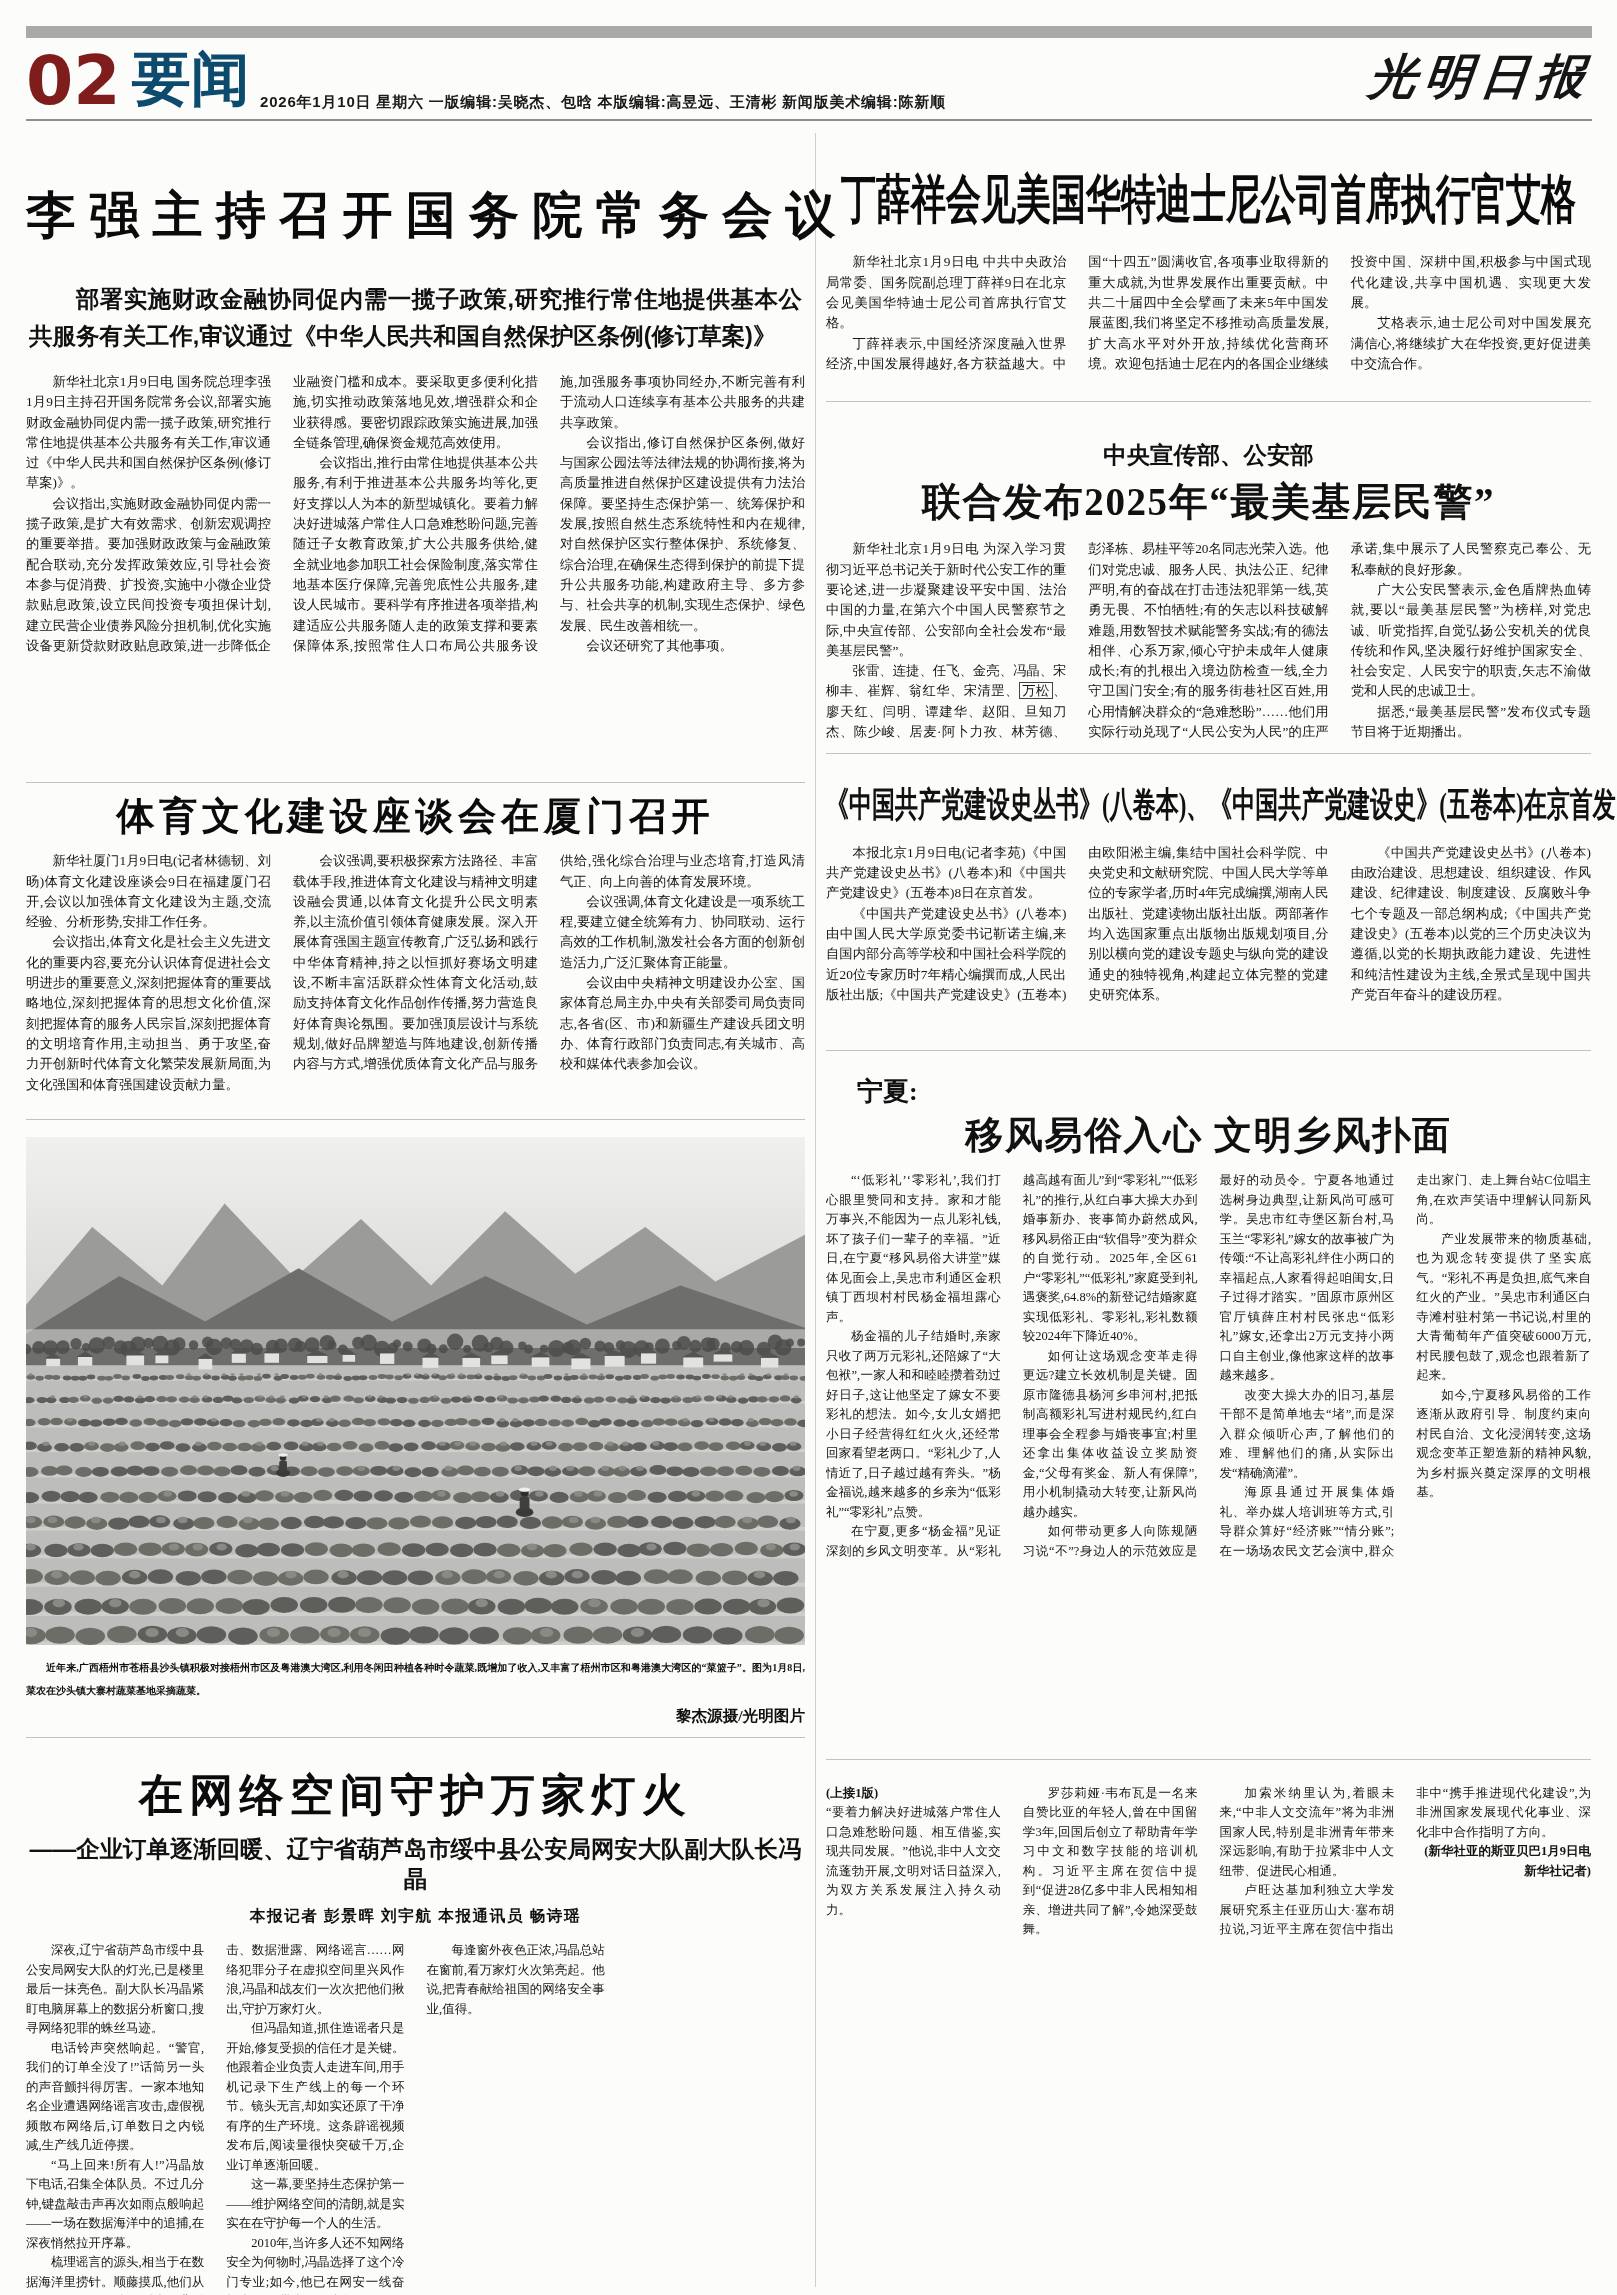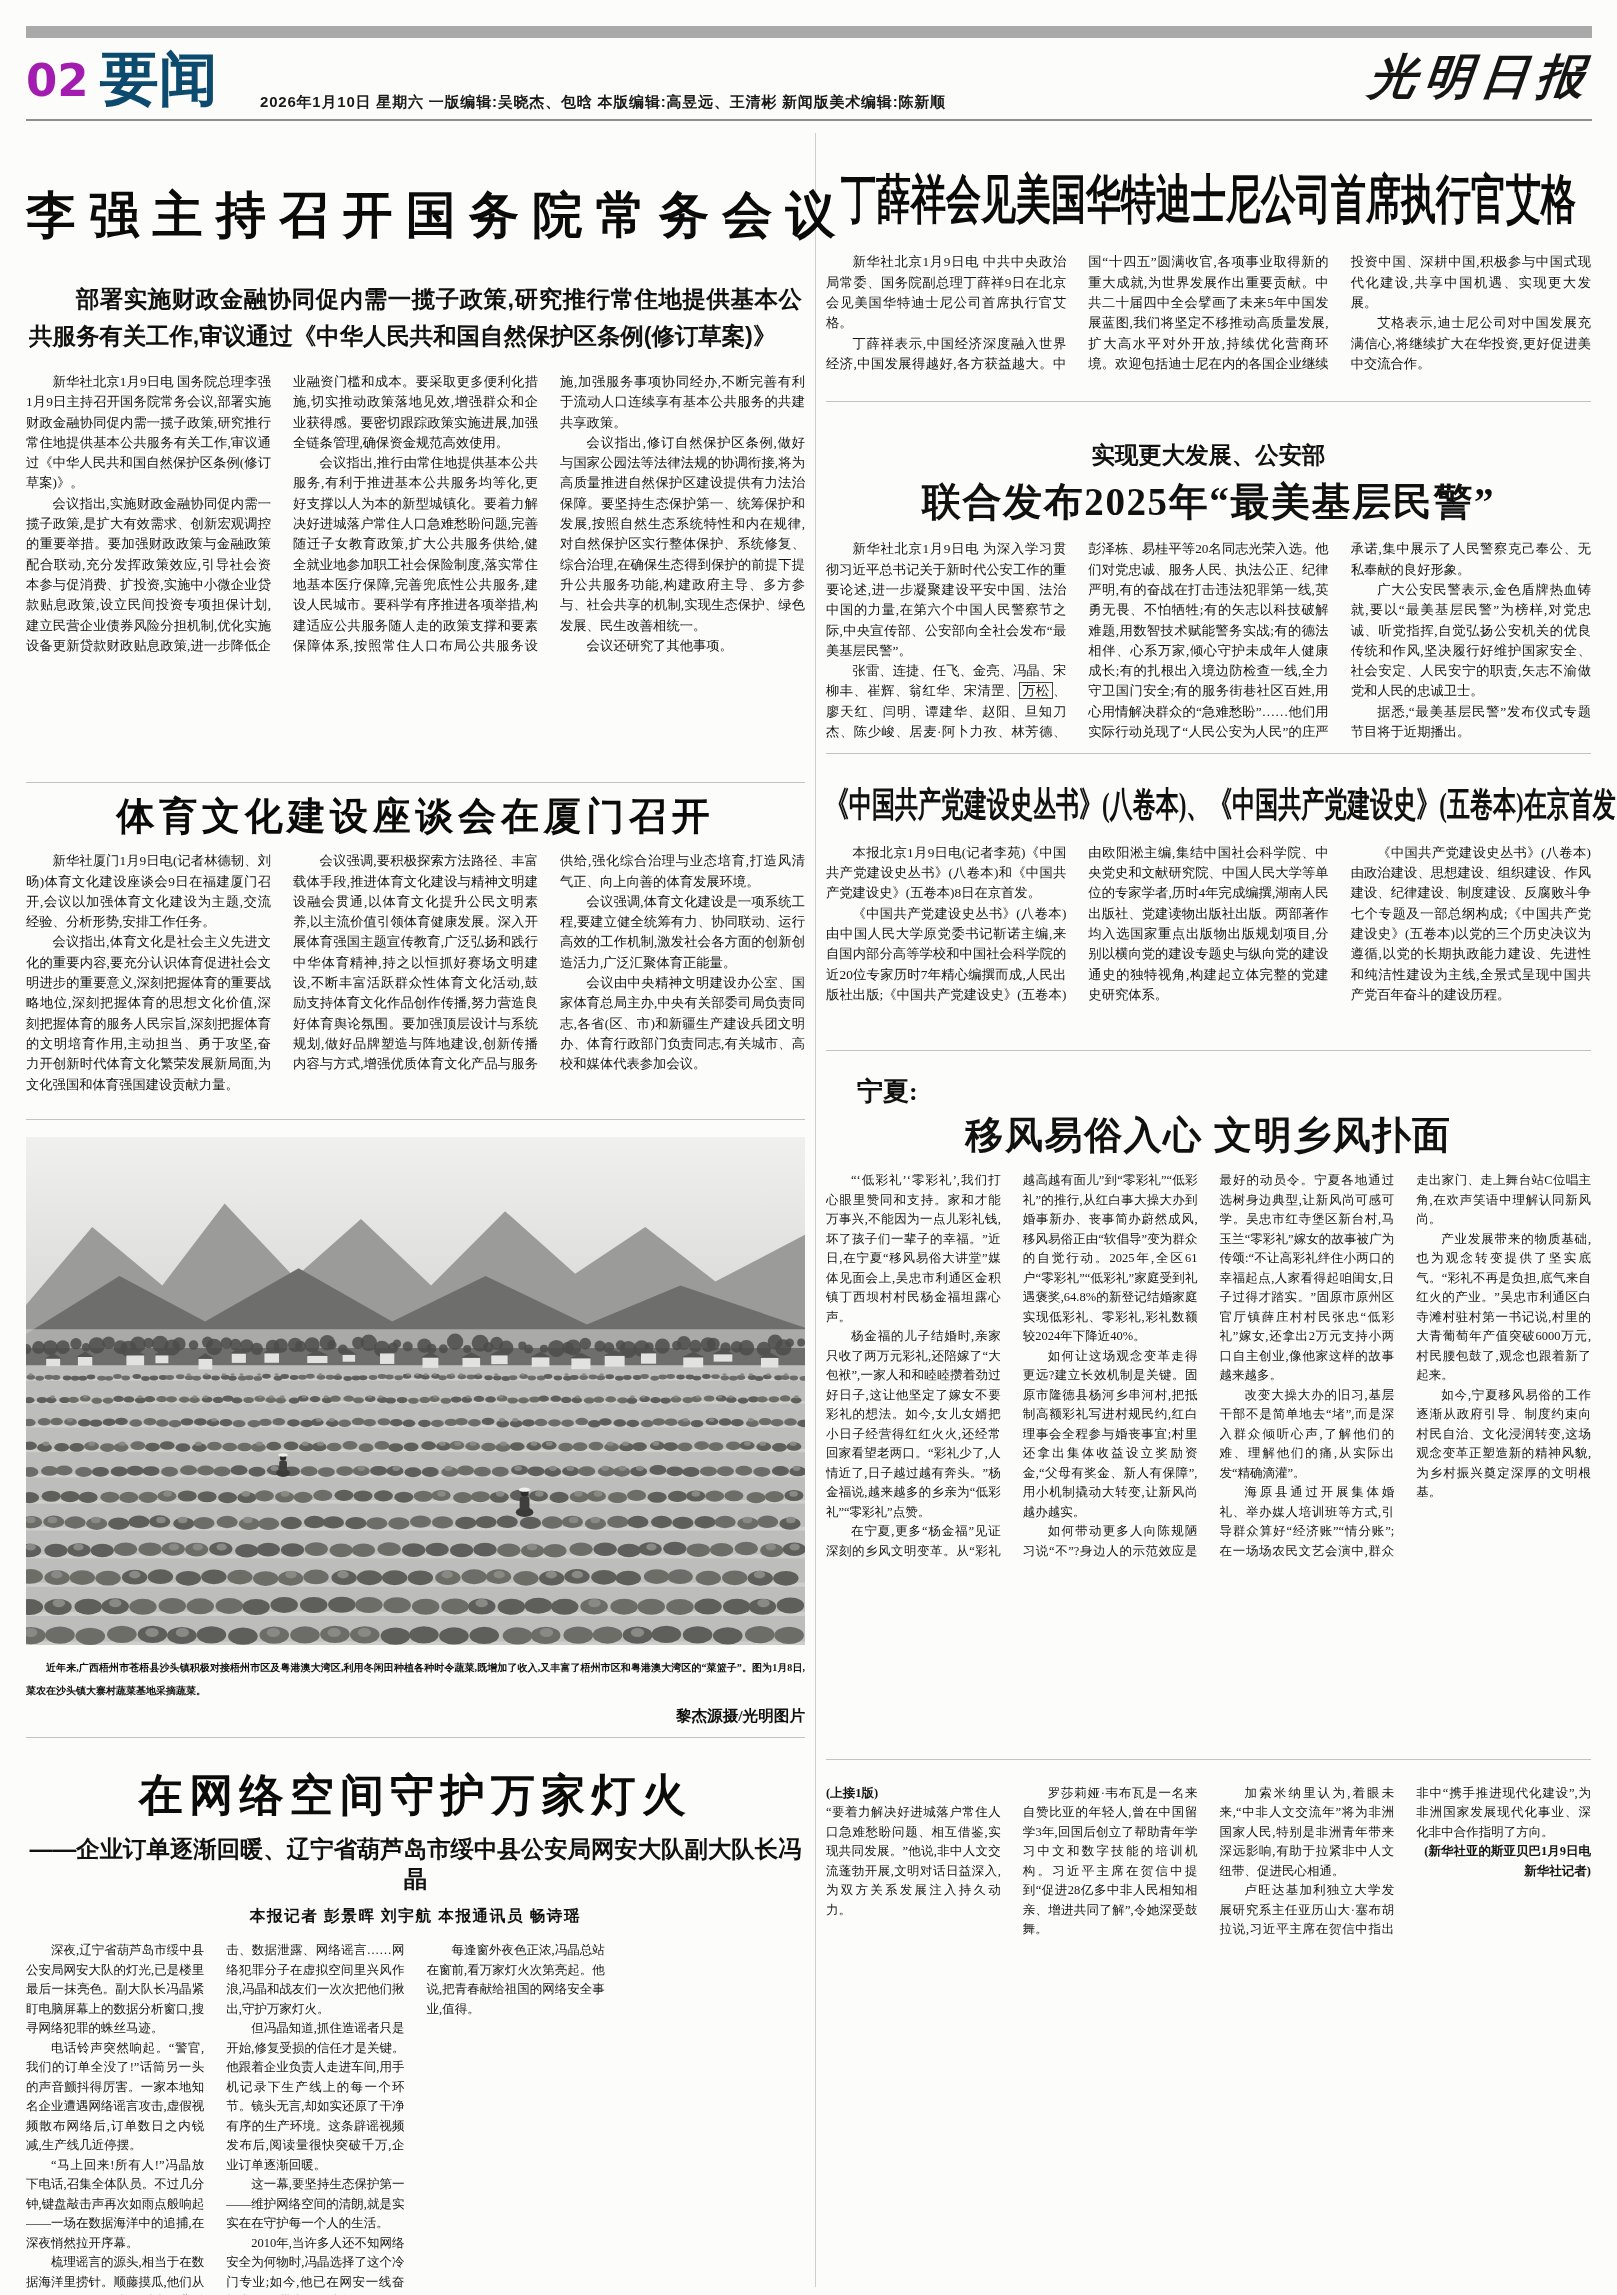--- a/index.html
+++ b/index.html
@@ -4,21 +4,21 @@
 <style>
   html,body{margin:0;padding:0;background:#e9e9e7;}
   .page{position:relative;width:1617px;height:2295px;background:#fcfcfa;color:#111;
         font-family:"Liberation Serif","DejaVu Serif",serif;overflow:hidden;}
   *{box-sizing:border-box;}
 
   
   .topbar{position:absolute;left:26px;top:26px;width:1566px;height:11.7px;background:#a9a9a9;}
   .hdr{position:absolute;left:26px;top:47px;width:1566px;height:67px;}
   .pageno{font-family:"DejaVu Sans","Liberation Sans",sans-serif;font-weight:900;
-          font-size:45px;line-height:59px;color:#a21caf;display:inline-block;vertical-align:bottom;}
+          font-size:68px;line-height:59px;color:#7f1d1d;display:inline-block;vertical-align:bottom;}
   .secname{font-family:"DejaVu Sans","Liberation Sans",sans-serif;font-weight:900;
            font-size:59px;line-height:63px;color:#0c4a6e;display:inline-block;margin-left:11px;vertical-align:bottom;}
   .dateline{position:absolute;left:234px;bottom:1.6px;font-size:15px;font-weight:600;
             font-family:"Liberation Sans","DejaVu Sans",sans-serif;color:#1a1a1a;letter-spacing:0.8px;}
   .masthead{position:absolute;right:0;bottom:4.7px;font-family:"DejaVu Serif","Liberation Serif",serif;
             font-style:italic;font-weight:900;font-size:48px;letter-spacing:7.8px;color:#161616;
             transform:skewX(-6deg);}
   .hdr-rule{position:absolute;left:26px;top:119px;width:1566px;height:1.6px;background:#8e8e8e;}
   .v-rule{position:absolute;left:815px;top:133px;bottom:7.8px;width:0.8px;background:#cfcfcd;}
 
@@ -965,21 +965,21 @@
       <div class="colbody cols3" style="height:138px;margin-top:23.4px;">
         <p>新华社北京1月9日电  中共中央政治局常委、国务院副总理丁薛祥9日在北京会见美国华特迪士尼公司首席执行官艾格。</p>
         <p>丁薛祥表示,中国经济深度融入世界经济,中国发展得越好,各方获益越大。中国“十四五”圆满收官,各项事业取得新的重大成就,为世界发展作出重要贡献。中共二十届四中全会擘画了未来5年中国发展蓝图,我们将坚定不移推动高质量发展,扩大高水平对外开放,持续优化营商环境。欢迎包括迪士尼在内的各国企业继续投资中国、深耕中国,积极参与中国式现代化建设,共享中国机遇、实现更大发展。</p>
         <p>艾格表示,迪士尼公司对中国发展充满信心,将继续扩大在华投资,更好促进美中交流合作。</p>
       </div>
     </section>
 
     <hr class="sec" style="margin-top:11px;">
 
     <section>
-      <div class="mj-kick">实现更大发展、公安部</div>
+      <div class="mj-kick">中央宣传部、公安部</div>
       <div class="mj-head">联合发布2025年“最美基层民警”</div>
       <div class="colbody cols3" style="height:206px;margin-top:15.6px;">
         <p>新华社北京1月9日电  为深入学习贯彻习近平总书记关于新时代公安工作的重要论述,进一步凝聚建设平安中国、法治中国的力量,在第六个中国人民警察节之际,中央宣传部、公安部向全社会发布“最美基层民警”。</p>
         <p><span>张雷、连捷、任飞、金亮、冯晶、宋柳丰、崔辉、翁红华、宋清罡、</span><span class="boxed">万松</span><span>、廖天红、闫明、谭建华、赵阳、旦知刀杰、陈少峻、居麦·阿卜力孜、林芳德、彭泽栋、易桂平等20名同志光荣入选。他们对党忠诚、服务人民、执法公正、纪律严明,有的奋战在打击违法犯罪第一线,英勇无畏、不怕牺牲;有的矢志以科技破解难题,用数智技术赋能警务实战;有的德法相伴、心系万家,倾心守护未成年人健康成长;有的扎根出入境边防检查一线,全力守卫国门安全;有的服务街巷社区百姓,用心用情解决群众的“急难愁盼”……他们用实际行动兑现了“人民公安为人民”的庄严承诺,集中展示了人民警察克己奉公、无私奉献的良好形象。</span></p>
         <p>广大公安民警表示,金色盾牌热血铸就,要以“最美基层民警”为榜样,对党忠诚、听党指挥,自觉弘扬公安机关的优良传统和作风,坚决履行好维护国家安全、社会安定、人民安宁的职责,矢志不渝做党和人民的忠诚卫士。</p>
         <p>据悉,“最美基层民警”发布仪式专题节目将于近期播出。</p>
       </div>
     </section>
 
     <hr class="sec" style="margin-top:7.8px;">

